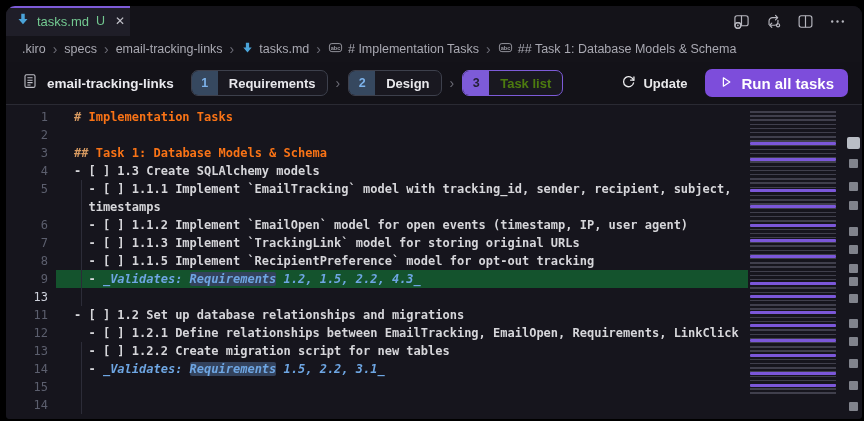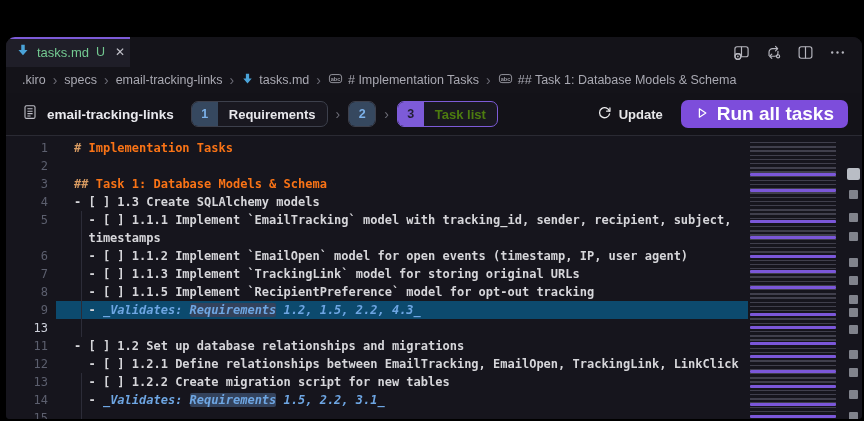--- a/index.html
+++ b/index.html
@@ -2,21 +2,21 @@
 <html style="--accent-purple: #7d5bd8; --run-button-purple: #7d4ddb; --git-untracked-green: #73c991; --heading-marker-orange: #d79a61; --validates-blue: #6ea6e3; --minimap-bar-purple: #7b57d9; --step-chip-blue-bg: #36485f; --step-chip-blue-fg: #7db2ea; --file-icon-blue: #4aa3d8;"><head>
 <meta charset="utf-8">
 <style>
   * { margin:0; padding:0; box-sizing:border-box; }
   html,body { width:864px; height:421px; background:#000; overflow:hidden; }
   body { font-family:"Liberation Sans", sans-serif; }
 
   .window {
     position:absolute; left:6px; top:6px; right:2px; bottom:2px;
     background:#16151d; border-radius:9px 9px 4px 4px; overflow:hidden;
-    display:flex; flex-direction:column;margin-top:31px;
+    display:flex; flex-direction:column;
   }
 
   
   .tabbar { height:30px; background:#141319; display:flex; align-items:stretch; flex:0 0 auto; }
   .tab {
     width:124px; display:flex; align-items:center; gap:7px; padding:0 10px;
     background:#1f1e28; box-shadow:inset 0 2px 0 var(--accent-purple,#7e57d6);
     cursor:pointer;
   }
   .tab-title { color:var(--git-untracked-green,#73c991); font-size:13px; }
@@ -54,39 +54,39 @@
   .step.active { border-color:var(--accent-purple,#7d5bd8); }
   .step.active .step-num { background:var(--accent-purple,#7d5bd8); color:#221f33; }
   .step.active .step-label { color:#4d7c0f; }
   .step-sep { color:#6c6c76; font-size:14px; }
 
   .toolbar-right { margin-left:auto; display:flex; align-items:center; gap:18px; }
   .update-btn { display:flex; align-items:center; gap:7px; color:#e8e8ea; font-size:13px; font-weight:600; cursor:pointer; }
   .run-btn {
     display:flex; align-items:center; gap:8px; height:28px; padding:0 14px;
     background:var(--run-button-purple,#7d4ddb); color:#fff; border:none; border-radius:7px;
-    font-size:19px; font-weight:600; font-family:inherit; cursor:pointer;
+    font-size:15px; font-weight:600; font-family:inherit; cursor:pointer;
   }
 
   
   .editor { flex:1; display:flex; position:relative; background:#16151d; }
   .gutter {
     width:50px; padding:3px 8px 0 0; flex:0 0 auto;
     font-family:"DejaVu Sans Mono", monospace; font-size:12px; line-height:18px;
     color:#5c5f6e; text-align:right;
   }
   .gnum { height:18px; cursor:pointer; }
   .gnum.cur { color:#ced1db; }
   .code {
     flex:1; padding-top:3px; position:relative; overflow:hidden;
     font-family:"DejaVu Sans Mono", monospace; font-size:12px; line-height:18px;
     font-weight:600; color:#d6d6da;
   }
   .row { height:18px; white-space:pre; padding-left:18px; cursor:text; }
-  .row.cur { background:#0c4a6e; }
+  .row.cur { background:#14532d; }
   .sg-marker { color:var(--heading-marker-orange,#d79a61); font-weight:700; }
   .sg-heading { color:#f97316; font-weight:700; }
   .sg-val { color:var(--validates-blue,#6ea6e3); font-style:italic; }
   .sg-vhl { background:#33425c; border-radius:2px; }
   .indent-guide { position:absolute; left:25px; width:1px; background:#2c2c38; }
 
   
   .minimap { width:96px; flex:0 0 auto; position:relative; cursor:pointer; }
   .mm-doc {
     position:absolute; left:2px; right:8px; top:6px; height:286px;
@@ -194,20 +194,21 @@
     </span>
     <span class="spec-name">email-tracking-links</span>
     <div class="steps" id="steps">
         <div class="step">
           <span class="step-num">1</span>
           <span class="step-label">Requirements</span>
         </div>
         <span class="step-sep">›</span>
         <div class="step">
           <span class="step-num">2</span>
+          <span class="step-label">Design</span>
         </div>
         <span class="step-sep">›</span>
         <div class="step active">
           <span class="step-num">3</span>
           <span class="step-label">Task list</span>
         </div>
       </div>
 
     <div class="toolbar-right">
       <div class="update-btn">
@@ -256,21 +257,21 @@
         <div class="row"><span class="sg-marker">## </span><span class="sg-heading">Task 1: Database Models &amp; Schema</span></div>
         <div class="row"><span>- [ ] 1.3 Create SQLAlchemy models</span></div>
         <div class="row"><span>  - [ ] 1.1.1 Implement `EmailTracking` model with tracking_id, sender, recipient, subject,</span></div>
         <div class="row"><span>  timestamps</span></div>
         <div class="row"><span>  - [ ] 1.1.2 Implement `EmailOpen` model for open events (timestamp, IP, user agent)</span></div>
         <div class="row"><span>  - [ ] 1.1.3 Implement `TrackingLink` model for storing original URLs</span></div>
         <div class="row"><span>  - [ ] 1.1.5 Implement `RecipientPreference` model for opt-out tracking</span></div>
         <div class="row cur"><span>  - </span><span class="sg-val">_Validates: </span><span class="sg-val sg-vhl">Requirements</span><span class="sg-val"> 1.2, 1.5, 2.2, 4.3_</span></div>
         <div class="row"></div>
         <div class="row"><span>- [ ] 1.2 Set up database relationships and migrations</span></div>
-        <div class="row"><span>  - [ ] 1.2.1 Define relationships between EmailTracking, EmailOpen, TrackingLink, LinkClick</span></div>
+        <div class="row"><span>  - [ ] 1.2.1 Define relationships between EmailTracking, EmailOpen, Requirements, LinkClick</span></div>
         <div class="row"><span>  - [ ] 1.2.2 Create migration script for new tables</span></div>
         <div class="row"><span>  - </span><span class="sg-val">_Validates: </span><span class="sg-val sg-vhl">Requirements</span><span class="sg-val"> 1.5, 2.2, 3.1_</span></div>
         <div class="indent-guide" style="top: 75px; height: 126px;"></div>
         <div class="indent-guide" style="top: 237px; height: 72px;"></div>
       </div>
     <div class="minimap" id="minimap">
       <div class="mm-doc"></div>
     <div class="mm-bar" style="top: 37px;"></div>
         <div class="mm-bar" style="top: 53px;"></div>
         <div class="mm-bar" style="top: 84px;"></div>

